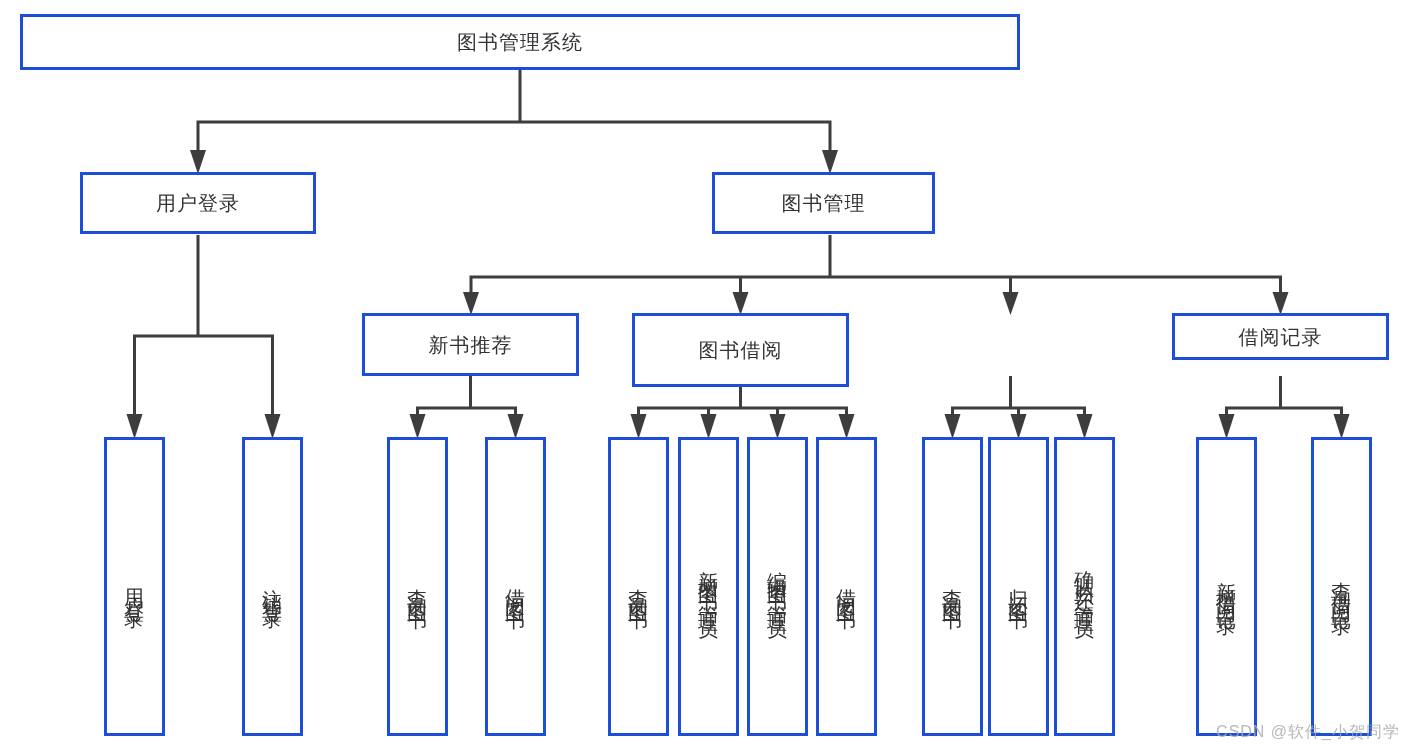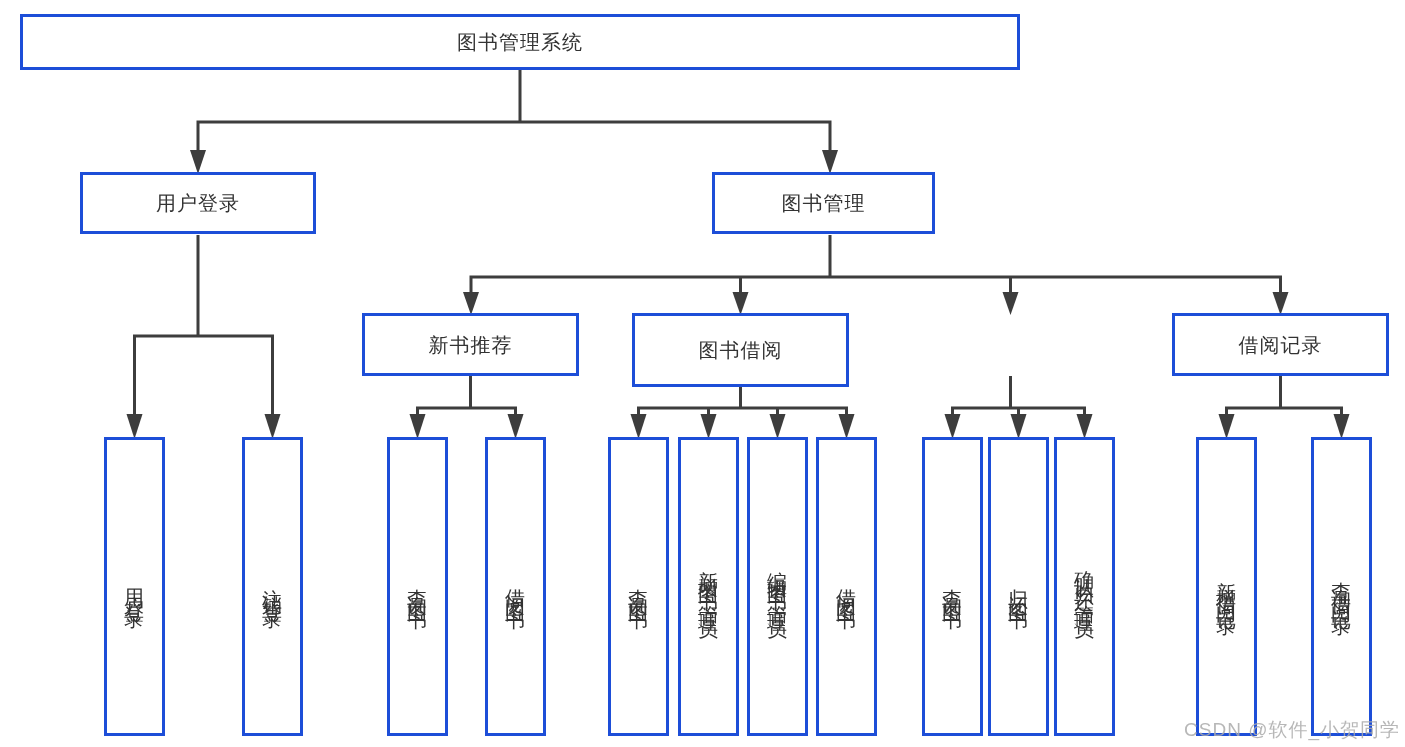--- a/index.html
+++ b/index.html
@@ -12,30 +12,30 @@
     position:absolute;box-sizing:border-box;border:3px solid #1d4ed8;background:#fff;
     display:flex;align-items:center;justify-content:center;
     color:#333;font-size:20px;letter-spacing:1px;z-index:2;line-height:1.2;
   }
   .leaf{
     writing-mode:vertical-rl;text-orientation:mixed;
     letter-spacing:7px;font-size:20px;line-height:1;
   }
   .watermark{
     position:absolute;right:5px;bottom:4px;z-index:3;
-    color:rgba(170,170,170,0.85);font-size:19px;letter-spacing:1px;
+    color:rgba(170,170,170,0.85);font-size:16px;letter-spacing:1px;
   }
   
   .root{left:20px;top:14px;width:1000px;height:56px;}
   .l2a{left:80px;top:172px;width:236px;height:62px;}
   .l2b{left:712px;top:172px;width:223px;height:62px;}
   .l3a{left:362px;top:313px;width:217px;height:63px;}
   .l3b{left:632px;top:313px;width:217px;height:74px;}
   .l3c{left:902px;top:313px;width:217px;height:63px;}
-  .l3d{left:1172px;top:313px;width:217px;height:63px;}
+  .l3d{left:1172px;top:313px;width:217px;height:47px;}
   .lf{top:437px;width:61px;height:299px;}
   .lf1{left:104px;}  .lf2{left:242px;}
   .lf3{left:387px;}  .lf4{left:485px;}
   .lf5{left:608px;}  .lf6{left:678px;}  .lf7{left:747px;}  .lf8{left:816px;}
   .lf9{left:922px;}  .lf10{left:988px;} .lf11{left:1054px;}
   .lf12{left:1196px;}.lf13{left:1311px;}
 </style>
 </head>
 <body>
 

